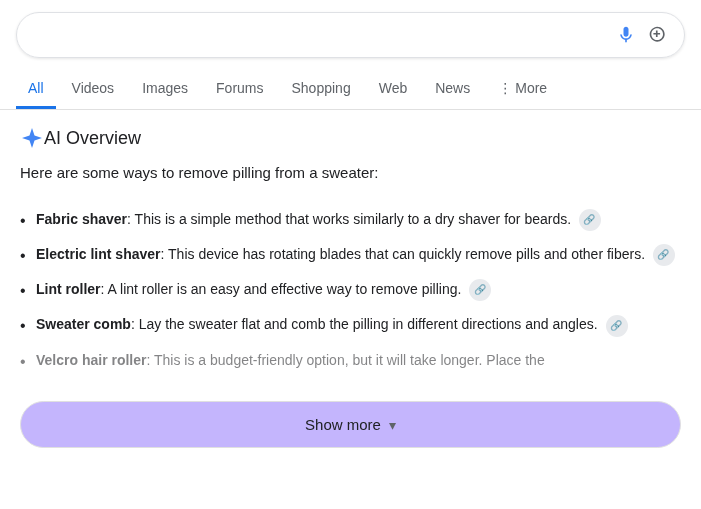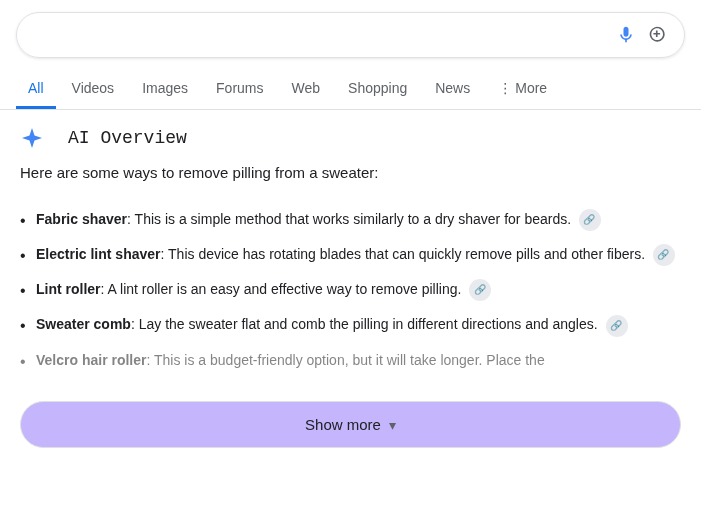--- a/index.html
+++ b/index.html
@@ -90,23 +90,22 @@
     }
 
     
     .ai-overview {
       padding: 16px 20px;
     }
 
     .ai-overview-header {
       display: flex;
       align-items: center;
-      gap: 24px;
+      gap: 0;
       margin-bottom: 12px;
-      font-family: Liberation Mono, monospace;
     }
 
     .ai-diamond {
       width: 24px;
       height: 24px;
     }
 
     .ai-overview-title {
       font-size: 18px;
       font-weight: 500;
@@ -212,22 +211,22 @@
       </button>
     </div>
   </div>
 </div>
 
 <nav class="tabs">
   <a class="tab active">All</a>
   <a class="tab">Videos</a>
   <a class="tab">Images</a>
   <a class="tab">Forums</a>
+  <a class="tab">Shopping</a>
   <a class="tab">Web</a>
-  <a class="tab">Shopping</a>
   <a class="tab">News</a>
   <a class="tab tab-more">
     <span>⋮</span>
     <span>More</span>
   </a>
 </nav>
 
 <div class="ai-overview">
   <div class="ai-overview-header">
     <svg class="ai-diamond" viewBox="0 0 24 24" fill="none">

